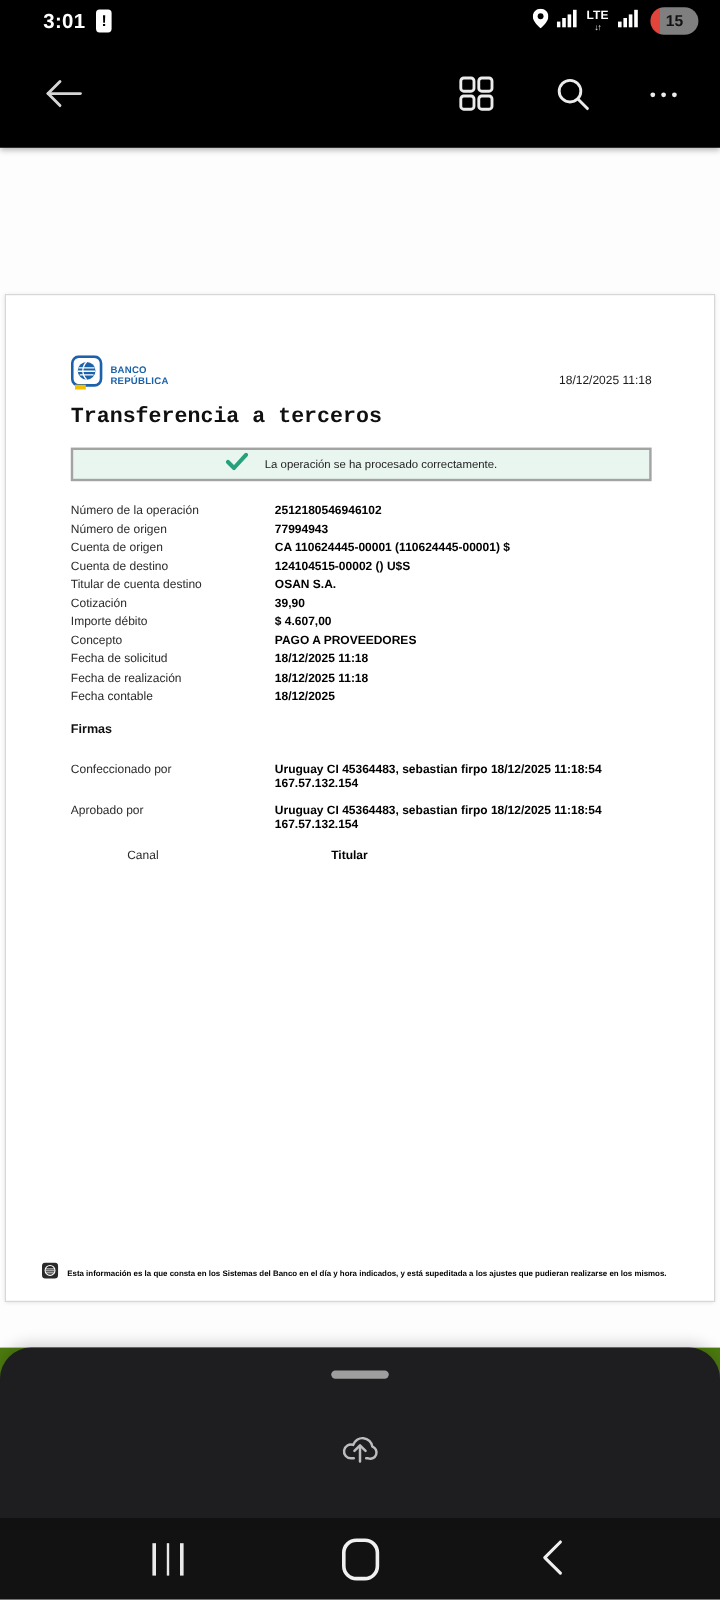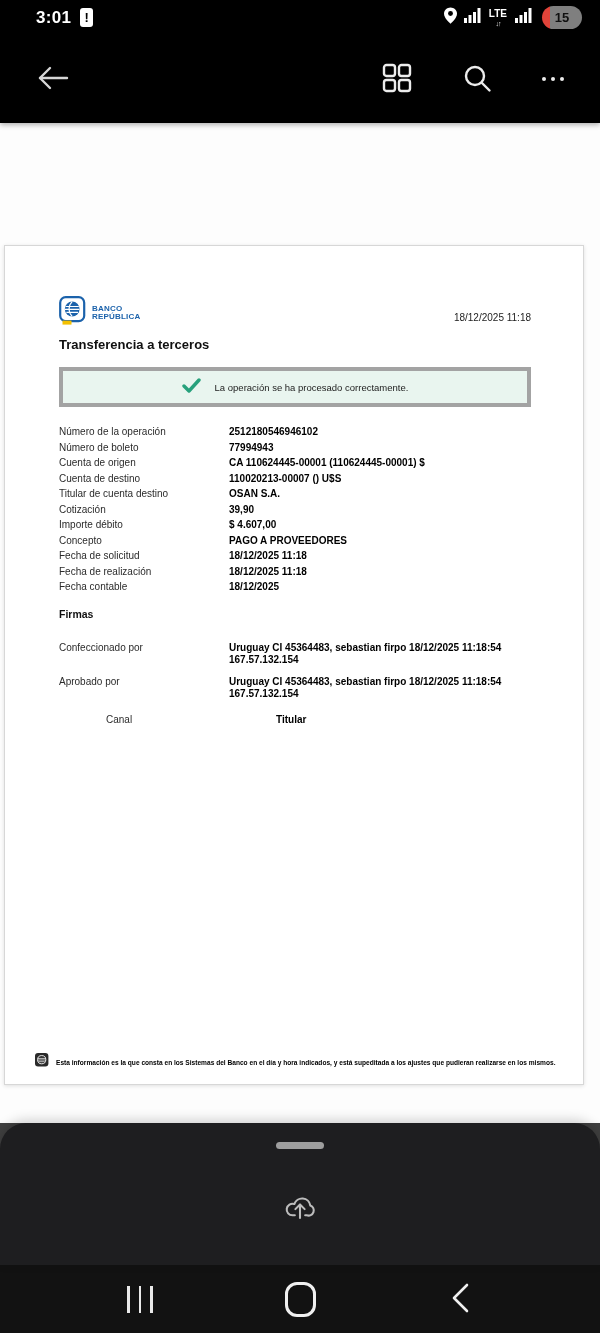--- a/index.html
+++ b/index.html
@@ -1,18 +1,18 @@
 <!DOCTYPE html>
 <html><head>
 <meta charset="utf-8">
 <style>
   * { margin:0; padding:0; box-sizing:border-box; }
   html,body { width:600px; }
   body { font-family:"Liberation Sans", sans-serif; background:#fff; }
-  .phone { position:relative; width:600px; height:1333px; overflow:hidden; background:#404040; display:flex; flex-direction:column;justify-content:center; }
+  .phone { position:relative; width:600px; height:1333px; overflow:hidden; background:#4d7c0f; display:flex; flex-direction:column;justify-content:center; }
 
   
   .status-bar { height:35px; background:#000; color:#fff; display:flex; align-items:center; justify-content:space-between; padding:0 18px 0 36px; flex:0 0 auto; }
   .sb-left { display:flex; align-items:center; gap:9px; }
   .sb-time { font-size:17px; font-weight:700; letter-spacing:.3px; }
   .notif-icon { width:13px; height:19px; background:#fff; border-radius:3px; color:#000; font-size:13px; font-weight:700; display:flex; align-items:center; justify-content:center; line-height:1; }
   .sb-right { display:flex; align-items:center; gap:7px; }
   .lte-block { display:flex; flex-direction:column; align-items:center; line-height:1; margin:0 1px; }
   .lte-label { font-size:10px; font-weight:700; }
   .lte-arrows { font-size:7px; letter-spacing:-1px; margin-top:1px; color:#e8e8e8; }
@@ -22,27 +22,27 @@
   
   .toolbar { height:88px; background:#000; display:flex; align-items:center; padding:0 28px; flex:0 0 auto; box-shadow:0 2px 5px rgba(0,0,0,.3); position:relative; z-index:3; }
   .tb-spacer { flex:1; }
   .tb-btn { background:none; border:none; padding:8px; display:flex; align-items:center; justify-content:center; cursor:pointer; }
   .tb-right { display:flex; align-items:center; gap:34px; }
   .dots { display:flex; gap:5px; }
   .dots span { width:4px; height:4px; border-radius:50%; background:#ececec; }
 
   
   .viewer { flex:1 1 auto; background:#fdfdfd; position:relative; }
-  .doc-card { position:absolute; left:4px; right:16px; top:122px; height:840px; background:#fff; border:1px solid #d7d7d7; box-shadow:0 1px 4px rgba(0,0,0,.12); padding:50px 52px 0 54px; }
+  .doc-card { position:absolute; left:4px; right:4px; top:122px; height:840px; background:#fff; border:1px solid #d7d7d7; box-shadow:0 1px 4px rgba(0,0,0,.12); padding:50px 52px 0 54px; }
   .doc-header { display:flex; align-items:center; justify-content:space-between; }
   .logo-block { display:flex; align-items:center; gap:6px; }
   .logo-text { line-height:1.02; font-size:8px; font-weight:700; color:#1b62ab; letter-spacing:.2px; }
   .doc-date { font-size:10px; color:#1c1c1c; transform:translateY(4px); }
-  .doc-title { margin-top:7px; font-size:13px; font-weight:700; color:#101010; }
-  .banner { margin-top:15px; height:40px; border:4px solid #a3a3a3; background:#e9f5ef; display:flex; align-items:center; justify-content:center; gap:14px; }
+  .doc-title { margin-top:7px; font-size:18px; font-weight:700; color:#101010;font-family:Liberation Mono, monospace; }
+  .banner { margin-top:15px; height:28px; border:2px solid #a3a3a3; background:#e9f5ef; display:flex; align-items:center; justify-content:center; gap:14px; }
   .banner-text { font-size:9.5px; color:#1c1c1c; }
   .fields-list { margin-top:17px; }
   .field-row { display:grid; grid-template-columns:170px 1fr; line-height:15.5px; }
   .f-label { font-size:10px; color:#2b2b2b; }
   .f-value { font-size:10px; font-weight:700; color:#000; }
   .firmas-heading { margin-top:13px; font-size:10.5px; font-weight:700; color:#101010; }
   .sigs-list { margin-top:22px; }
   .sig-row { display:grid; grid-template-columns:170px 1fr; margin-bottom:9px; }
   .sig-row .f-value { line-height:12.5px; white-space:pre-line; }
   .canal-row { display:grid; grid-template-columns:170px 1fr; margin-top:13px;margin-left:47px; }
@@ -175,30 +175,30 @@
         </span>
         <span class="banner-text">La operación se ha procesado correctamente.</span>
       </div>
 
       <div class="fields-list">
           <div class="field-row">
             <div class="f-label">Número de la operación</div>
             <div class="f-value">2512180546946102</div>
           </div>
           <div class="field-row">
-            <div class="f-label">Número de boleto</div>
+            <div class="f-label">Número de origen</div>
             <div class="f-value">77994943</div>
           </div>
           <div class="field-row">
             <div class="f-label">Cuenta de origen</div>
             <div class="f-value">CA 110624445-00001 (110624445-00001) $</div>
           </div>
           <div class="field-row">
             <div class="f-label">Cuenta de destino</div>
-            <div class="f-value">110020213-00007 () U$S</div>
+            <div class="f-value">124104515-00002 () U$S</div>
           </div>
           <div class="field-row">
             <div class="f-label">Titular de cuenta destino</div>
             <div class="f-value">OSAN S.A.</div>
           </div>
           <div class="field-row">
             <div class="f-label">Cotización</div>
             <div class="f-value">39,90</div>
           </div>
           <div class="field-row">

